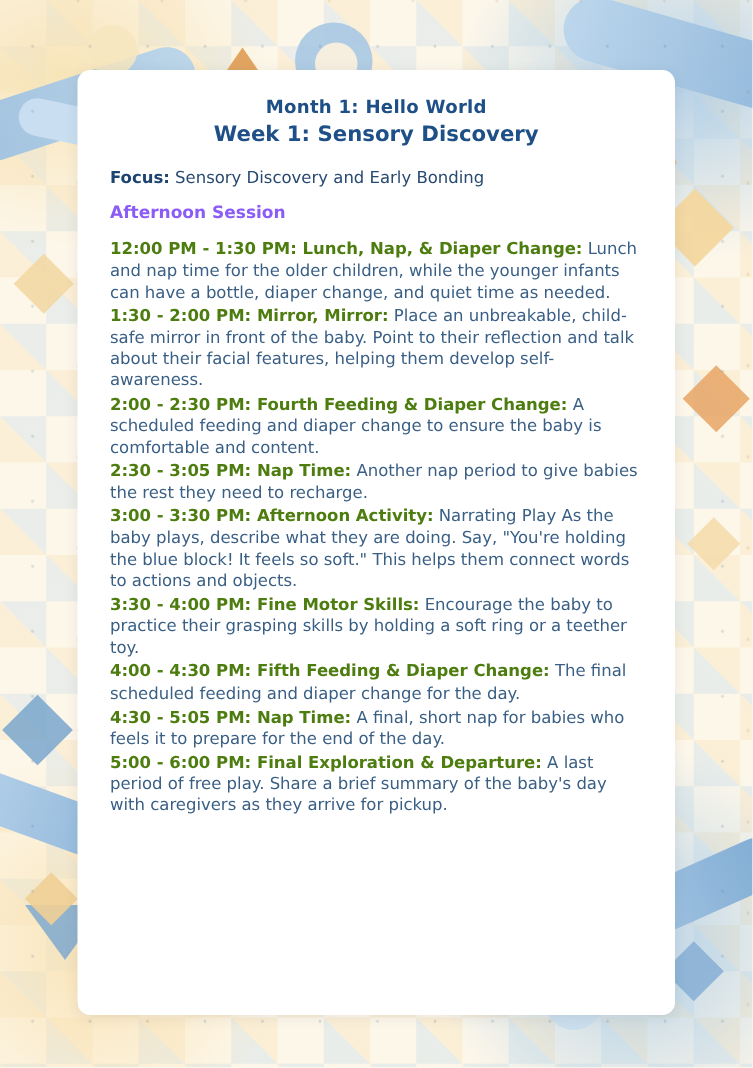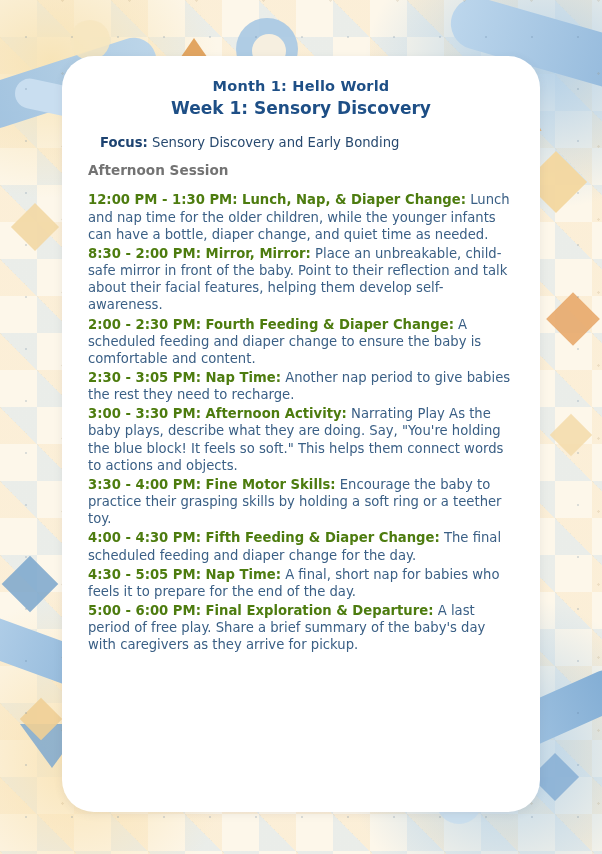--- a/index.html
+++ b/index.html
@@ -169,21 +169,21 @@
   }
 
   
   .card {
     position: absolute;
     left: 62px;
     top: 56px;
     width: 478px;
     height: 756px;
     background: #ffffff;
-    border-radius: 32px;
+    border-radius: 10px;
     box-shadow: 0 2px 10px rgba(60,70,90,0.09);
     overflow: hidden;
   }
   .card-inner {
     padding: 22px 26px 20px 26px;
     box-sizing: border-box;
     height: 100%;
   }
 
   .doc-title {
@@ -201,31 +201,31 @@
     font-size: 17px;
     color: #1e4f86;
     margin: 0 0 16px 0;
   }
 
   .line {
     font-family: "DejaVu Sans", sans-serif;
     font-size: 13.2px;
     line-height: 1.32;
     color: #27496f;
-    margin: 0 0 11px 12px;
+    margin: 0 0 11px 0;
   }
   .line b, .lbl {
     font-weight: bold;
     color: #1d4371;
   }
   .section-head {
     font-family: "DejaVu Sans", sans-serif;
     font-weight: bold;
     font-size: 13.6px;
-    color: #737373;
+    color: #8b5cf6;
     margin: 0 0 13px 0;
   }
   .schedule {
     margin-top: 2px;
   }
   .item {
     font-family: "DejaVu Sans", sans-serif;
     font-size: 13.2px;
     line-height: 1.30;
     color: #3a5f85;
@@ -288,21 +288,21 @@
 
 
       <p class="section-head">Afternoon Session</p>
 
       <div class="schedule">
         <p class="item">
           <span class="lbl">12:00 PM - 1:30 PM: Lunch, Nap, &amp; Diaper Change:</span>
           <span>Lunch and nap time for the older children, while the younger infants can have a bottle, diaper change, and quiet time as needed.</span>
         </p>
         <p class="item">
-          <span class="lbl">8:30 - 2:00 PM: Mirror, Mirror:</span>
+          <span class="lbl">1:30 - 2:00 PM: Mirror, Mirror:</span>
           <span>Place an unbreakable, child-safe mirror in front of the baby. Point to their reflection and talk about their facial features, helping them develop self-awareness.</span>
         </p>
         <p class="item">
           <span class="lbl">2:00 - 2:30 PM: Fourth Feeding &amp; Diaper Change:</span>
           <span>A scheduled feeding and diaper change to ensure the baby is comfortable and content.</span>
         </p>
         <p class="item">
           <span class="lbl">2:30 - 3:05 PM: Nap Time:</span>
           <span>Another nap period to give babies the rest they need to recharge.</span>
         </p>

